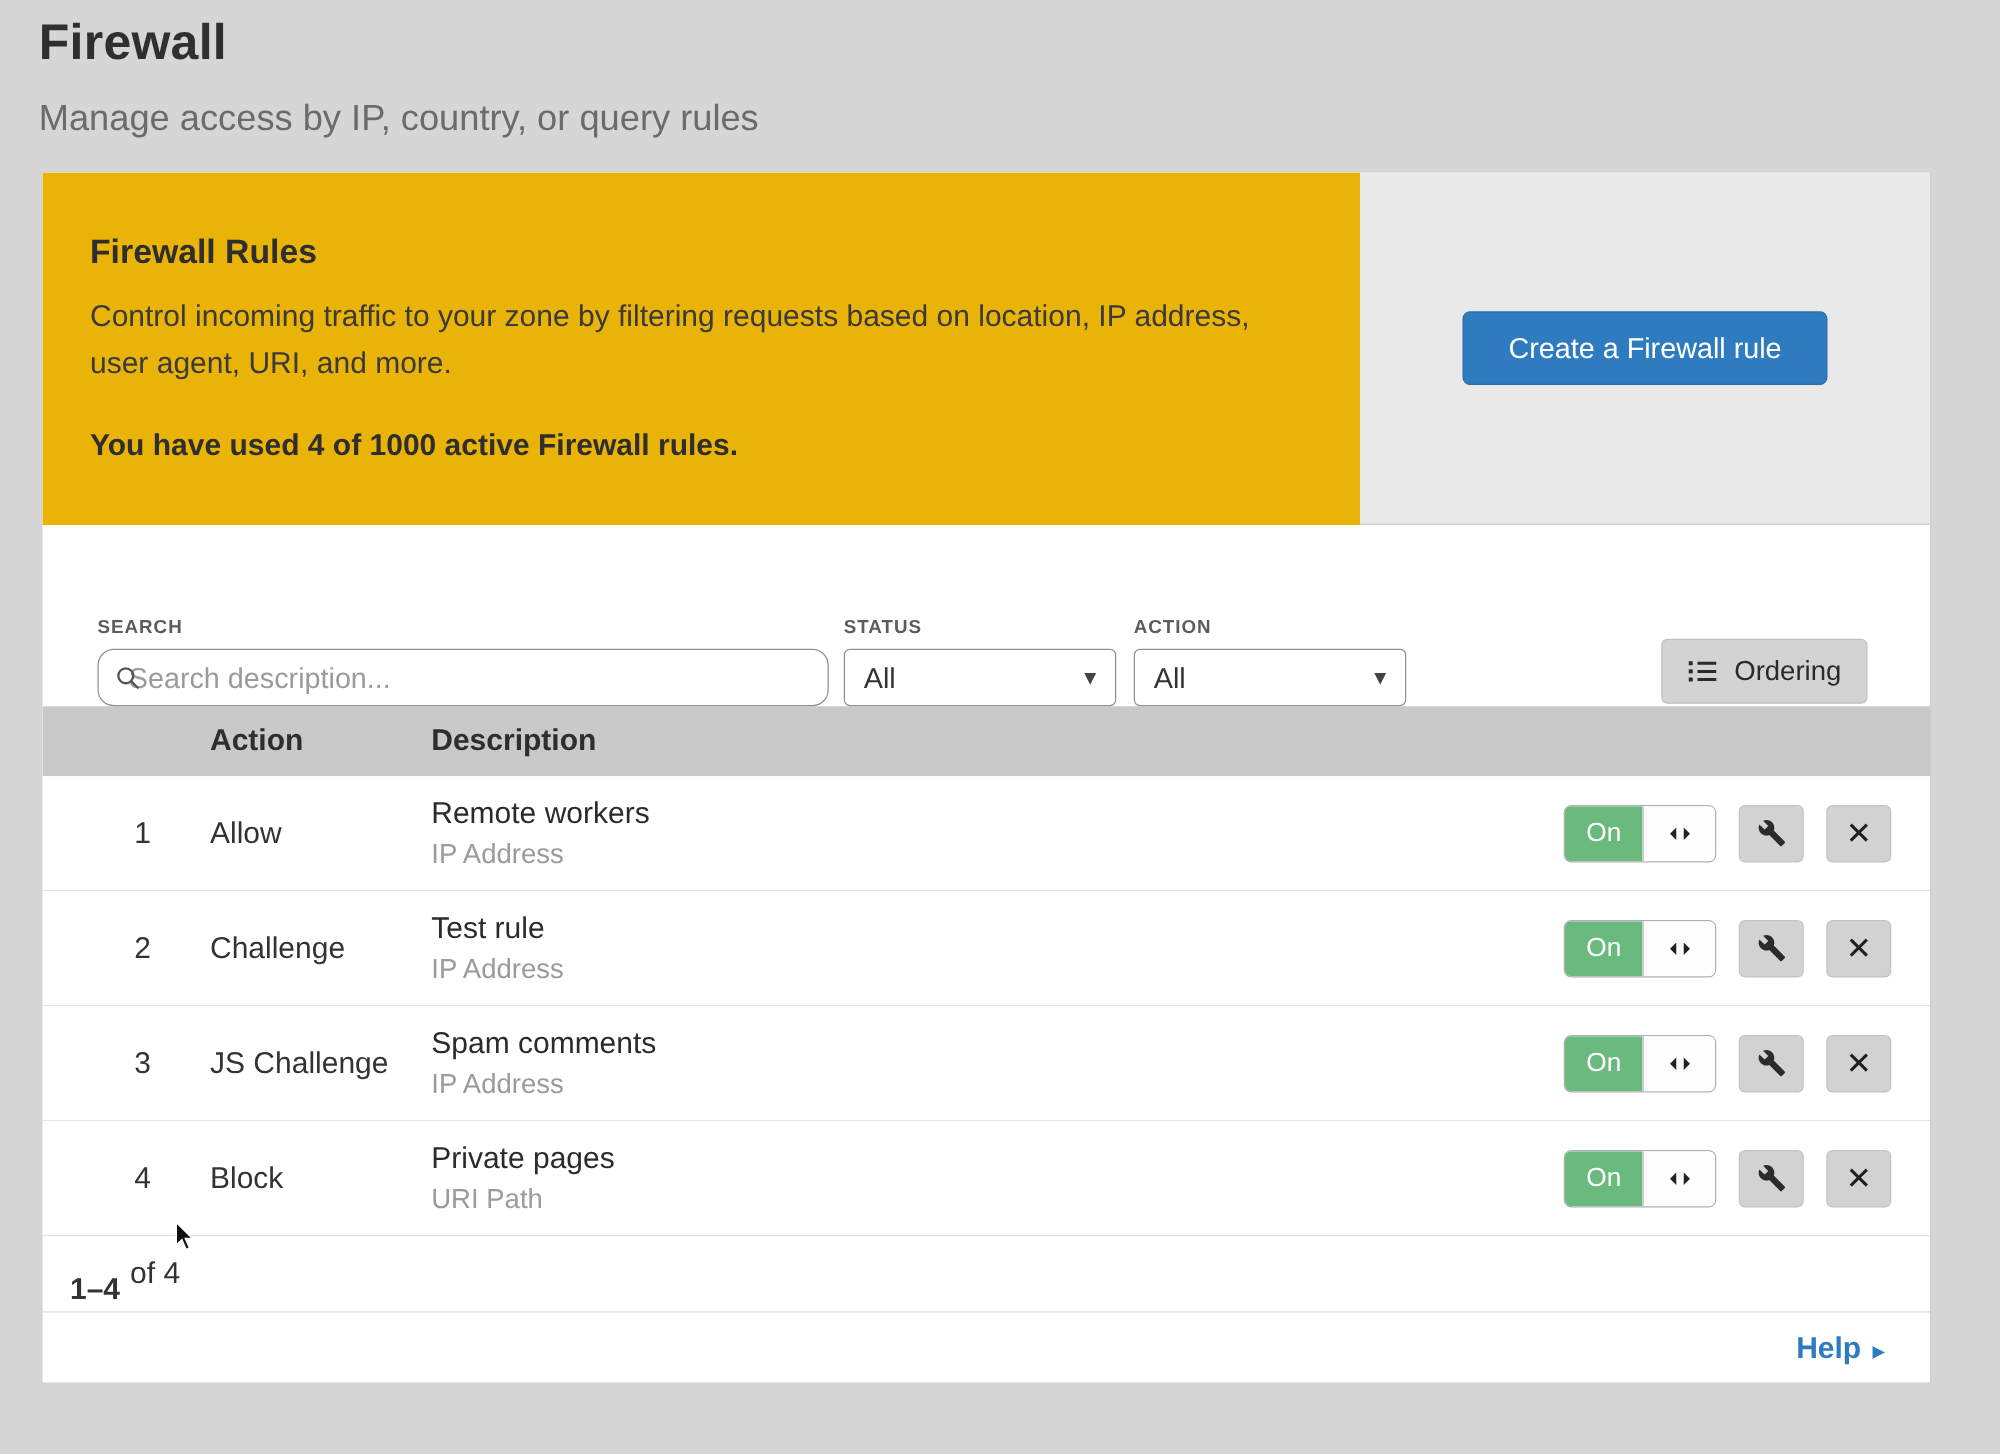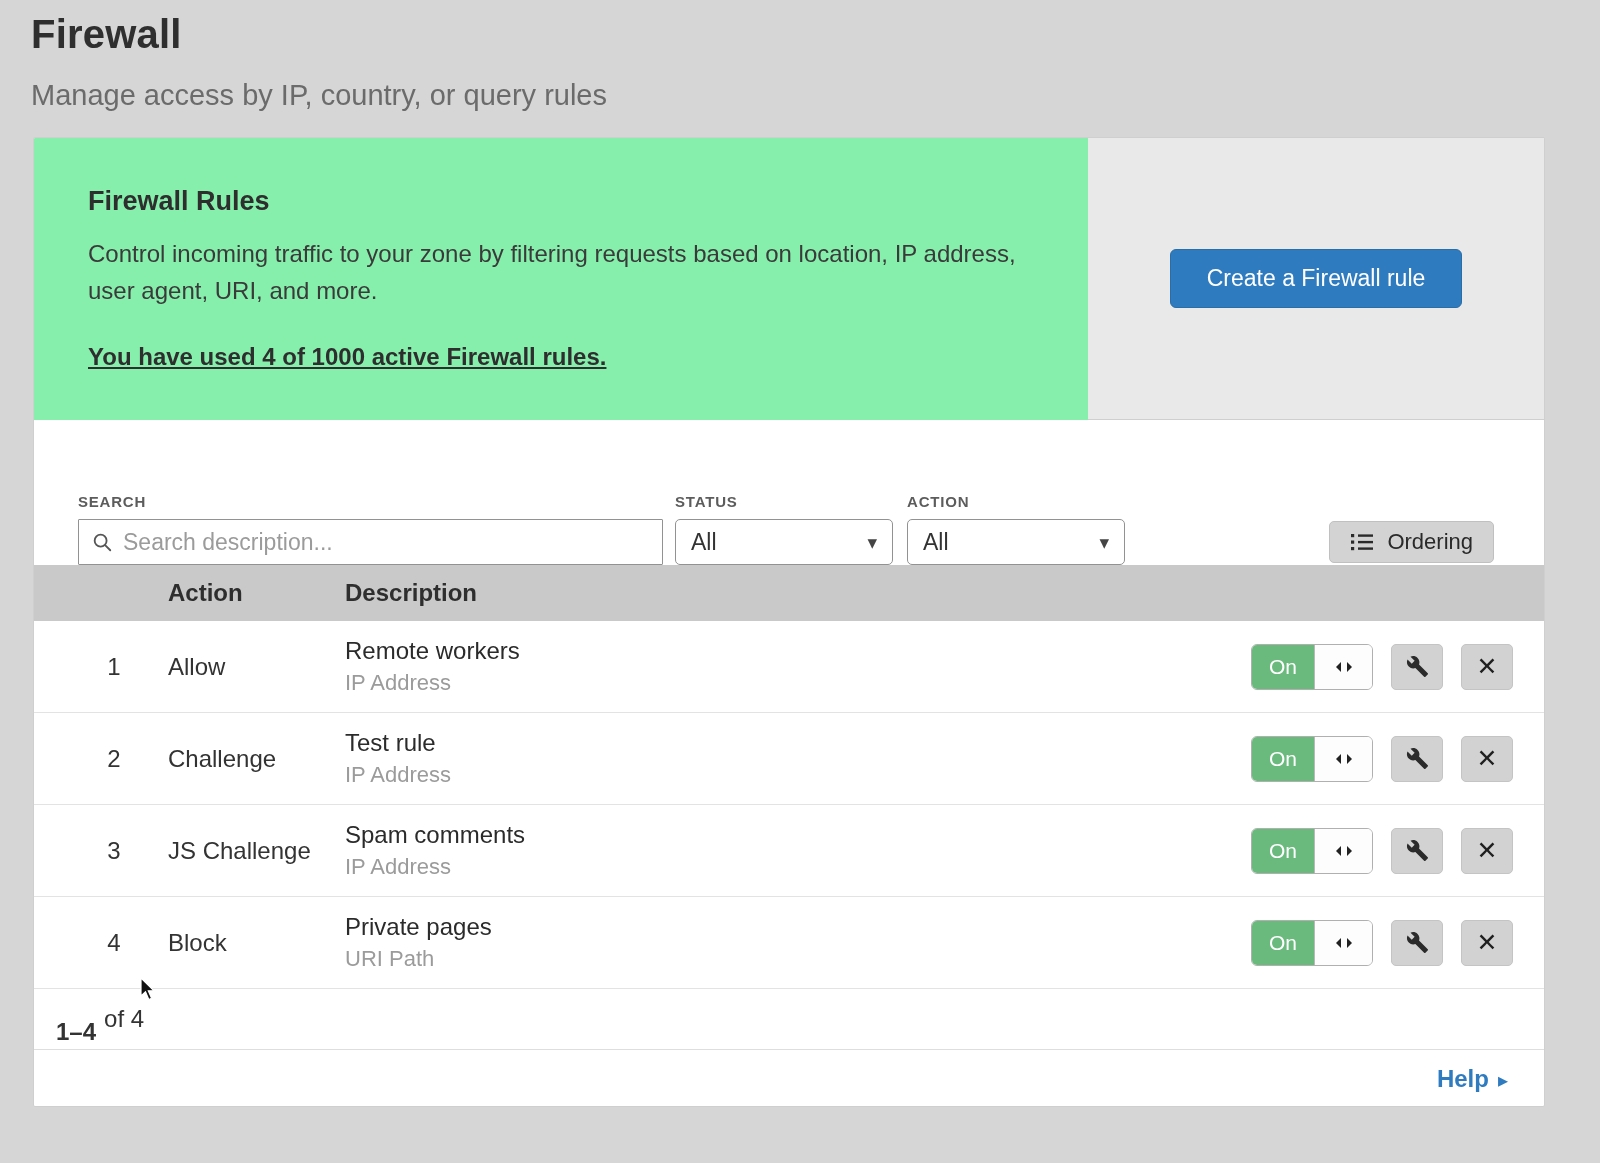--- a/index.html
+++ b/index.html
@@ -24,64 +24,64 @@
     margin: 25px 0 0 33px;
     width: 1512px; height: 970px;
     background: #fff;
     border: 1px solid #cfcfcf;
     border-radius: 2px;
     overflow: hidden;
   }
 
   
   .card-top { display: flex; height: 282px; }
-  .card-top-left { flex: 1; padding: 48px 40px 0 54px; background: #86efac; }
+  .card-top-left { flex: 1; padding: 48px 40px 0 38px; background: #eab308; }
   .rules-title { margin: 0; font-size: 27px; font-weight: 700; color: #2e2e2e; }
   .rules-desc { margin: 18px 0 0 0; font-size: 24px; line-height: 37px; color: #3a3a3a; max-width: 950px; }
-  .rules-usage { margin: 34px 0 0 0; font-size: 24px; font-weight: 700; color: #2e2e2e; text-decoration: underline; }
+  .rules-usage { margin: 34px 0 0 0; font-size: 24px; font-weight: 700; color: #2e2e2e; }
   .card-top-right {
     width: 456px; background: #e9e9e9;
     border-bottom: 1px solid #cfcfcf;
     display: flex; align-items: center; justify-content: center;
   }
   .create-btn {
     background: #2f7bbf; color: #fff;
     border: 1px solid #2a6ea8; border-radius: 6px;
     font-size: 23px; font-weight: 500;
     padding: 15px 36px; cursor: pointer;
     font-family: inherit;
   }
 
   
   .filters { height: 145px; padding: 33px 22px 0 22px; display: flex; align-items: flex-end; margin-left: 22px; }
   .filter-group { display: flex; flex-direction: column; }
   .filter-label { font-size: 15px; font-weight: 700; letter-spacing: 0.8px; color: #5c5c5c; margin-bottom: 9px; }
   .search-wrap { position: relative; width: 585px; }
   .search-input {
     width: 585px; height: 46px;
-    border: 1px solid #929292; border-radius: 1px;
-    padding: 0 14px 0 44px;
+    border: 1px solid #929292; border-radius: 13px;
+    padding: 0 14px 0 24px;
     font-size: 23px; color: #333; background: #fff;
     font-family: inherit;
   }
   .search-input::placeholder { color: #9b9b9b; }
   .search-icon { position: absolute; left: 13px; top: 12px; width: 22px; height: 22px; }
   .select-box {
     width: 218px; height: 46px;
     border: 1px solid #929292; border-radius: 5px;
     background: #fff;
     display: flex; align-items: center; justify-content: space-between;
     padding: 0 15px; font-size: 23px; color: #333; cursor: pointer;
   }
   .chevron { font-family: "DejaVu Sans", sans-serif; font-size: 19px; color: #444; }
   .mr12 { margin-right: 12px; }
   .mr14 { margin-right: 14px; }
   .ordering-btn {
     margin-left: auto; margin-right: 28px; margin-bottom: 2px;
-    height: 42px; padding: 0 20px;
+    height: 52px; padding: 0 20px;
     background: #d3d3d3; border: 1px solid #c0c0c0; border-radius: 5px;
     display: flex; align-items: center; gap: 13px;
     font-size: 22px; color: #2a2a2a; cursor: pointer;
     font-family: inherit;
   }
 
   
   .thead {
     height: 56px; background: #c9c9c9;
     display: flex; align-items: center;

